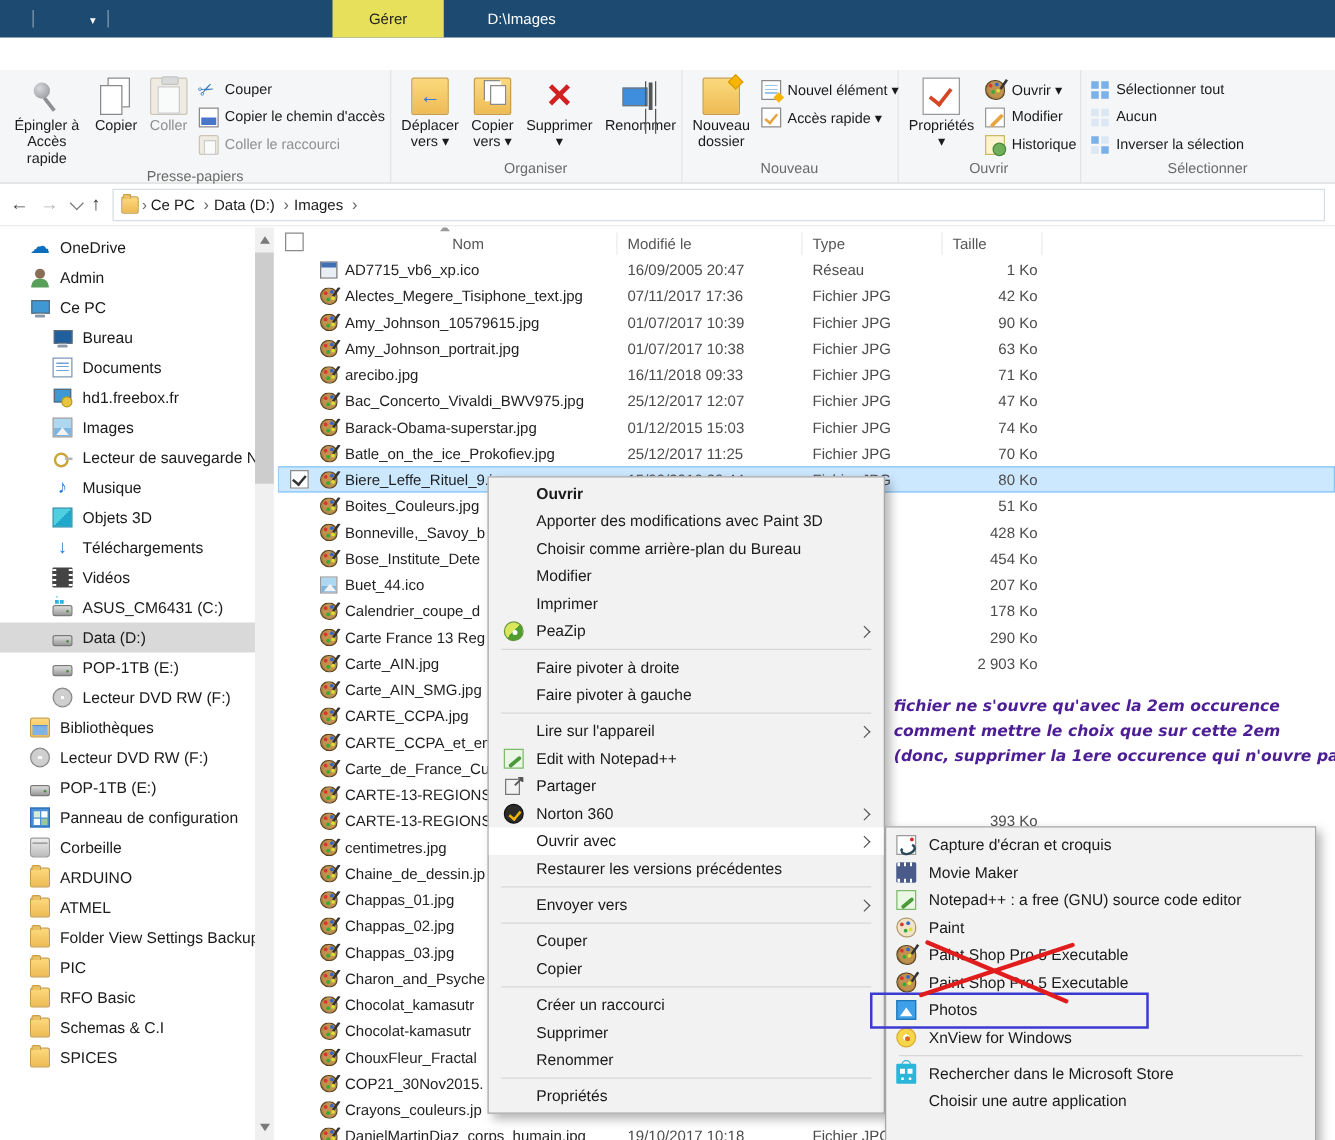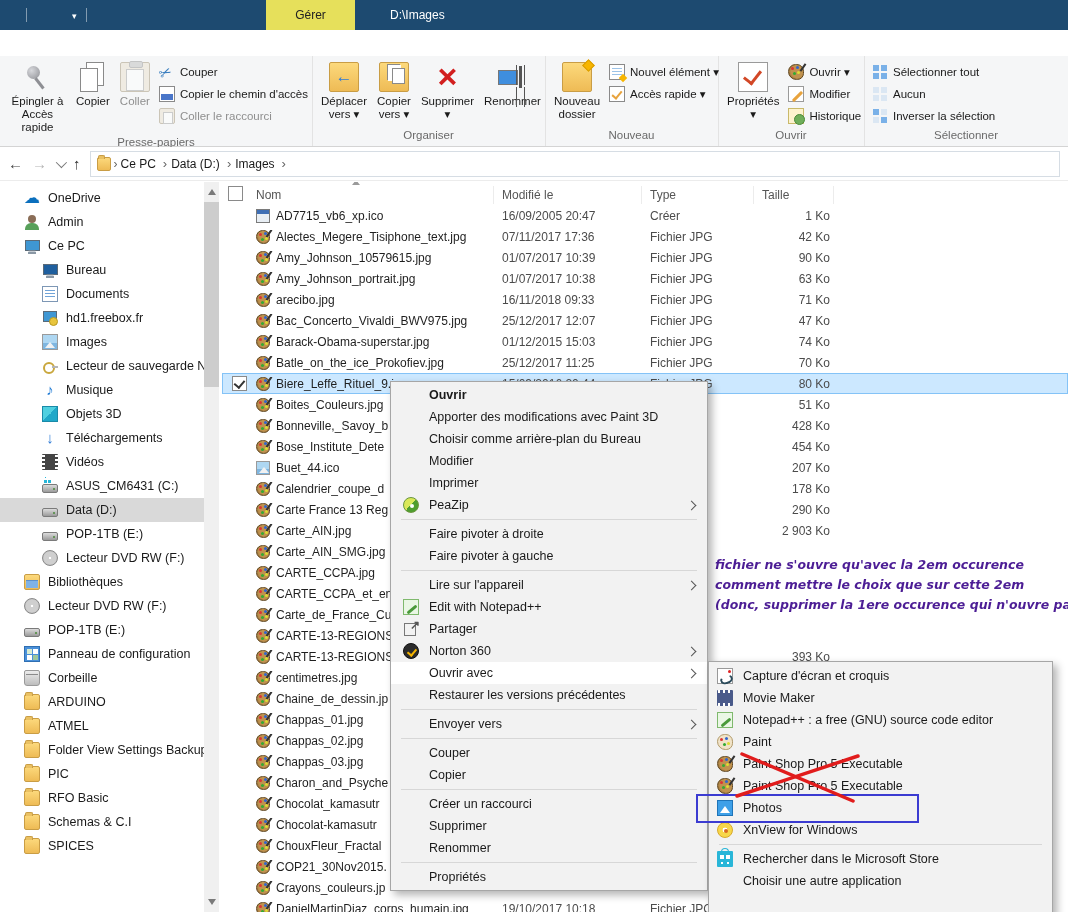--- a/index.html
+++ b/index.html
@@ -50,21 +50,21 @@
   .sb-scroll{position:absolute;left:204px;top:182px;width:15px;bottom:0;background:#f0f0f0;}
   .sb-arrow{position:absolute;left:4px;width:0;height:0;border-left:4px solid transparent;border-right:4px solid transparent;}
   .sb-arrow.up{top:7px;border-bottom:6px solid #7a7a7a;}
   .sb-arrow.dn{bottom:7px;border-top:6px solid #7a7a7a;}
   .sb-thumb{position:absolute;left:0;right:0;top:20px;height:185px;background:#cdcdcd;}
   
   .files{position:absolute;left:222px;top:182px;right:0;bottom:0;overflow:hidden;}
   .fheader{position:absolute;left:0;top:2px;right:0;height:21px;display:flex;align-items:center;color:#555;}
   .fh-cell{box-sizing:border-box;padding-left:8px;border-right:1px solid #ececec;height:18px;line-height:18px;}
   .col-cb{width:26px;display:flex;justify-content:center;border-right:none;padding-left:0;}
-  .col-name{width:246px;}
+  .col-name{width:246px;text-align:center;}
   .col-date{width:148px;}
   .col-type{width:112px;}
   .col-size{width:80px;}
   .sort-up{position:absolute;left:130px;top:-2px;width:0;height:0;border-left:4px solid transparent;border-right:4px solid transparent;border-bottom:5px solid #9a9a9a;}
   .fbody{position:absolute;left:0;top:23px;right:0;}
   .frow{height:21px;display:flex;align-items:center;color:#1f1f1f;}
   .frow .cell{box-sizing:border-box;padding-left:8px;overflow:hidden;white-space:nowrap;}
   .frow .col-date,.frow .col-type{color:#4b4b4b;}
   .frow .col-size{text-align:right;padding-right:4px;color:#4b4b4b;}
   .frow.selected{background:#cce8ff;box-shadow:inset 0 0 0 1px #84c3f7;}
@@ -543,21 +543,21 @@
 
     <div class="frow">
           <span class="cell col-cb" style="display:flex;justify-content:center;">
             <span class="cbx"></span>
           </span>
           <span class="cell col-name name-cell">
             <span class="ic ic14" data-icon="ico-app"></span>
             <span>AD7715_vb6_xp.ico</span>
           </span>
           <span class="cell col-date">16/09/2005 20:47</span>
-          <span class="cell col-type">Créer</span>
+          <span class="cell col-type">Réseau</span>
           <span class="cell col-size">1 Ko</span>
         </div>
         <div class="frow">
           <span class="cell col-cb" style="display:flex;justify-content:center;">
             <span class="cbx"></span>
           </span>
           <span class="cell col-name name-cell">
             <span class="ic ic14" data-icon="psp"></span>
             <span>Alectes_Megere_Tisiphone_text.jpg</span>
           </span>

